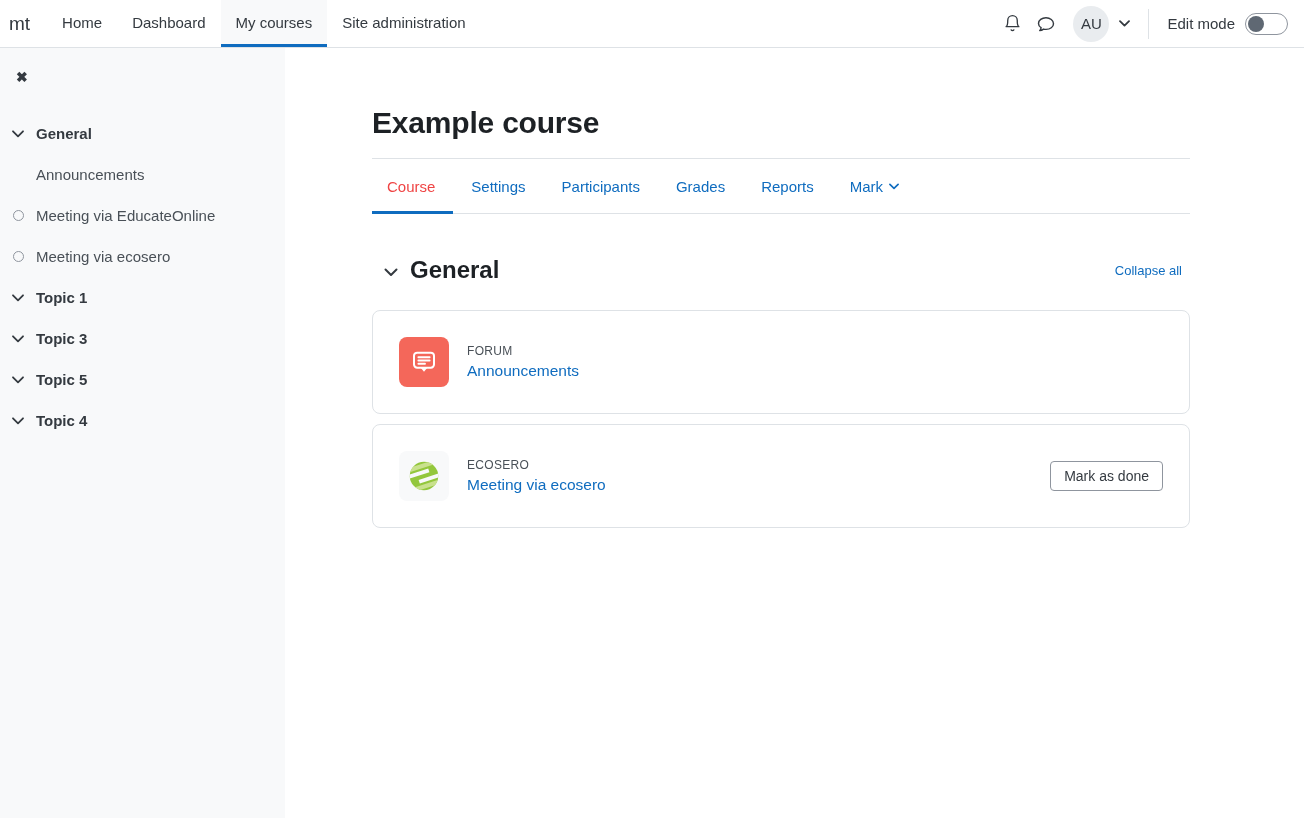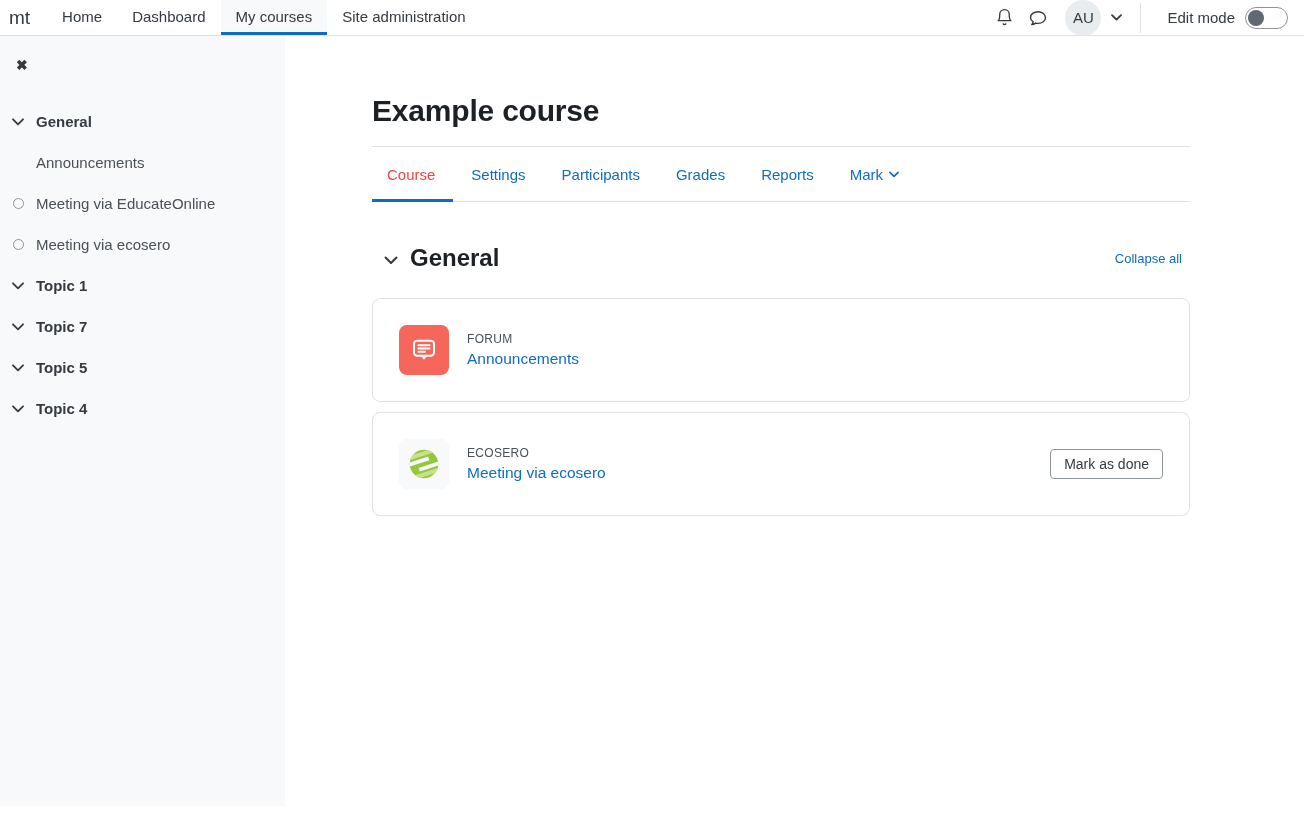--- a/index.html
+++ b/index.html
@@ -1,36 +1,36 @@
 <!DOCTYPE html>
 <html><head>
 <meta charset="utf-8">
 <style>
   * { box-sizing: border-box; margin: 0; padding: 0; }
   html, body { width: 1304px; height: 818px; overflow: hidden; background: #fff;
     font-family: "Liberation Sans", "DejaVu Sans", sans-serif; color: #343a40; }
 
   
-  .navbar { height: 36px; background: #fff; border-bottom: 1px solid #dee2e6;
+  .navbar { height: 48px; background: #fff; border-bottom: 1px solid #dee2e6;
     display: flex; justify-content: space-between; align-items: stretch; padding: 0 16px 0 0; }
   .nav-left { display: flex; align-items: stretch; }
   .brand { font-size: 19px; color: #343a40; padding: 0 17px 0 9px; display: flex; align-items: center; cursor: pointer; }
   .nav-tabs { display: flex; align-items: stretch; }
   .nav-item { font-size: 15px; color: #343a40; text-decoration: none; padding: 4px 15px;
     display: flex; align-items: center; border-bottom: 3px solid transparent; cursor: pointer; }
   .nav-item.active { background: #f8f9fa; border-bottom-color: #0f6cbf; }
   .nav-right { display: flex; align-items: center; }
   .icon-btn { display: flex; align-items: center; justify-content: center; width: 34px; height: 34px; cursor: pointer; }
   .avatar-wrap { display: flex; align-items: center; margin-left: 10px; cursor: pointer; }
   .avatar { width: 36px; height: 36px; border-radius: 50%; background: #e9ecef; color: #343a40;
     font-size: 15px; display: flex; align-items: center; justify-content: center; }
   .avatar-chevron { margin-left: 10px; display: flex; }
   .nav-divider { width: 1px; height: 30px; background: #dee2e6; margin: 0 18px; }
   .editmode { display: flex; align-items: center; }
-  .editmode-label { font-size: 15px; color: #343a40; margin-right: 10px; margin-left: 8px; }
+  .editmode-label { font-size: 15px; color: #343a40; margin-right: 10px; }
   .toggle { width: 43px; height: 22px; border: 1px solid #8f959e; border-radius: 11px;
     background: #fff; position: relative; cursor: pointer; display: inline-block; }
   .toggle .knob { position: absolute; left: 2px; top: 2px; width: 16px; height: 16px;
     border-radius: 50%; background: #5f6873; }
 
   
   .layout { display: flex; height: 770px; }
   .drawer { width: 285px; min-width: 285px; background: #f8f9fa; padding: 20px 12px 0 12px; }
   .drawer-close { background: none; border: none; font-size: 14px; font-weight: 700;
     color: #343a40; cursor: pointer; padding: 2px 4px; line-height: 1; }
@@ -154,21 +154,21 @@
         </span>
         <span class="lbl">Topic 1</span>
       </div>
 
       <div class="idx-item section">
         <span class="chev">
           <svg width="12" height="8" viewBox="0 0 12 8" fill="none" stroke="#343a40" stroke-width="1.8" stroke-linecap="round" stroke-linejoin="round">
               <path d="M1 1.3 6 6.3 11 1.3"></path>
             </svg>
         </span>
-        <span class="lbl">Topic 7</span>
+        <span class="lbl">Topic 3</span>
       </div>
 
       <div class="idx-item section">
         <span class="chev">
           <svg width="12" height="8" viewBox="0 0 12 8" fill="none" stroke="#343a40" stroke-width="1.8" stroke-linecap="round" stroke-linejoin="round">
               <path d="M1 1.3 6 6.3 11 1.3"></path>
             </svg>
         </span>
         <span class="lbl">Topic 5</span>
       </div>

